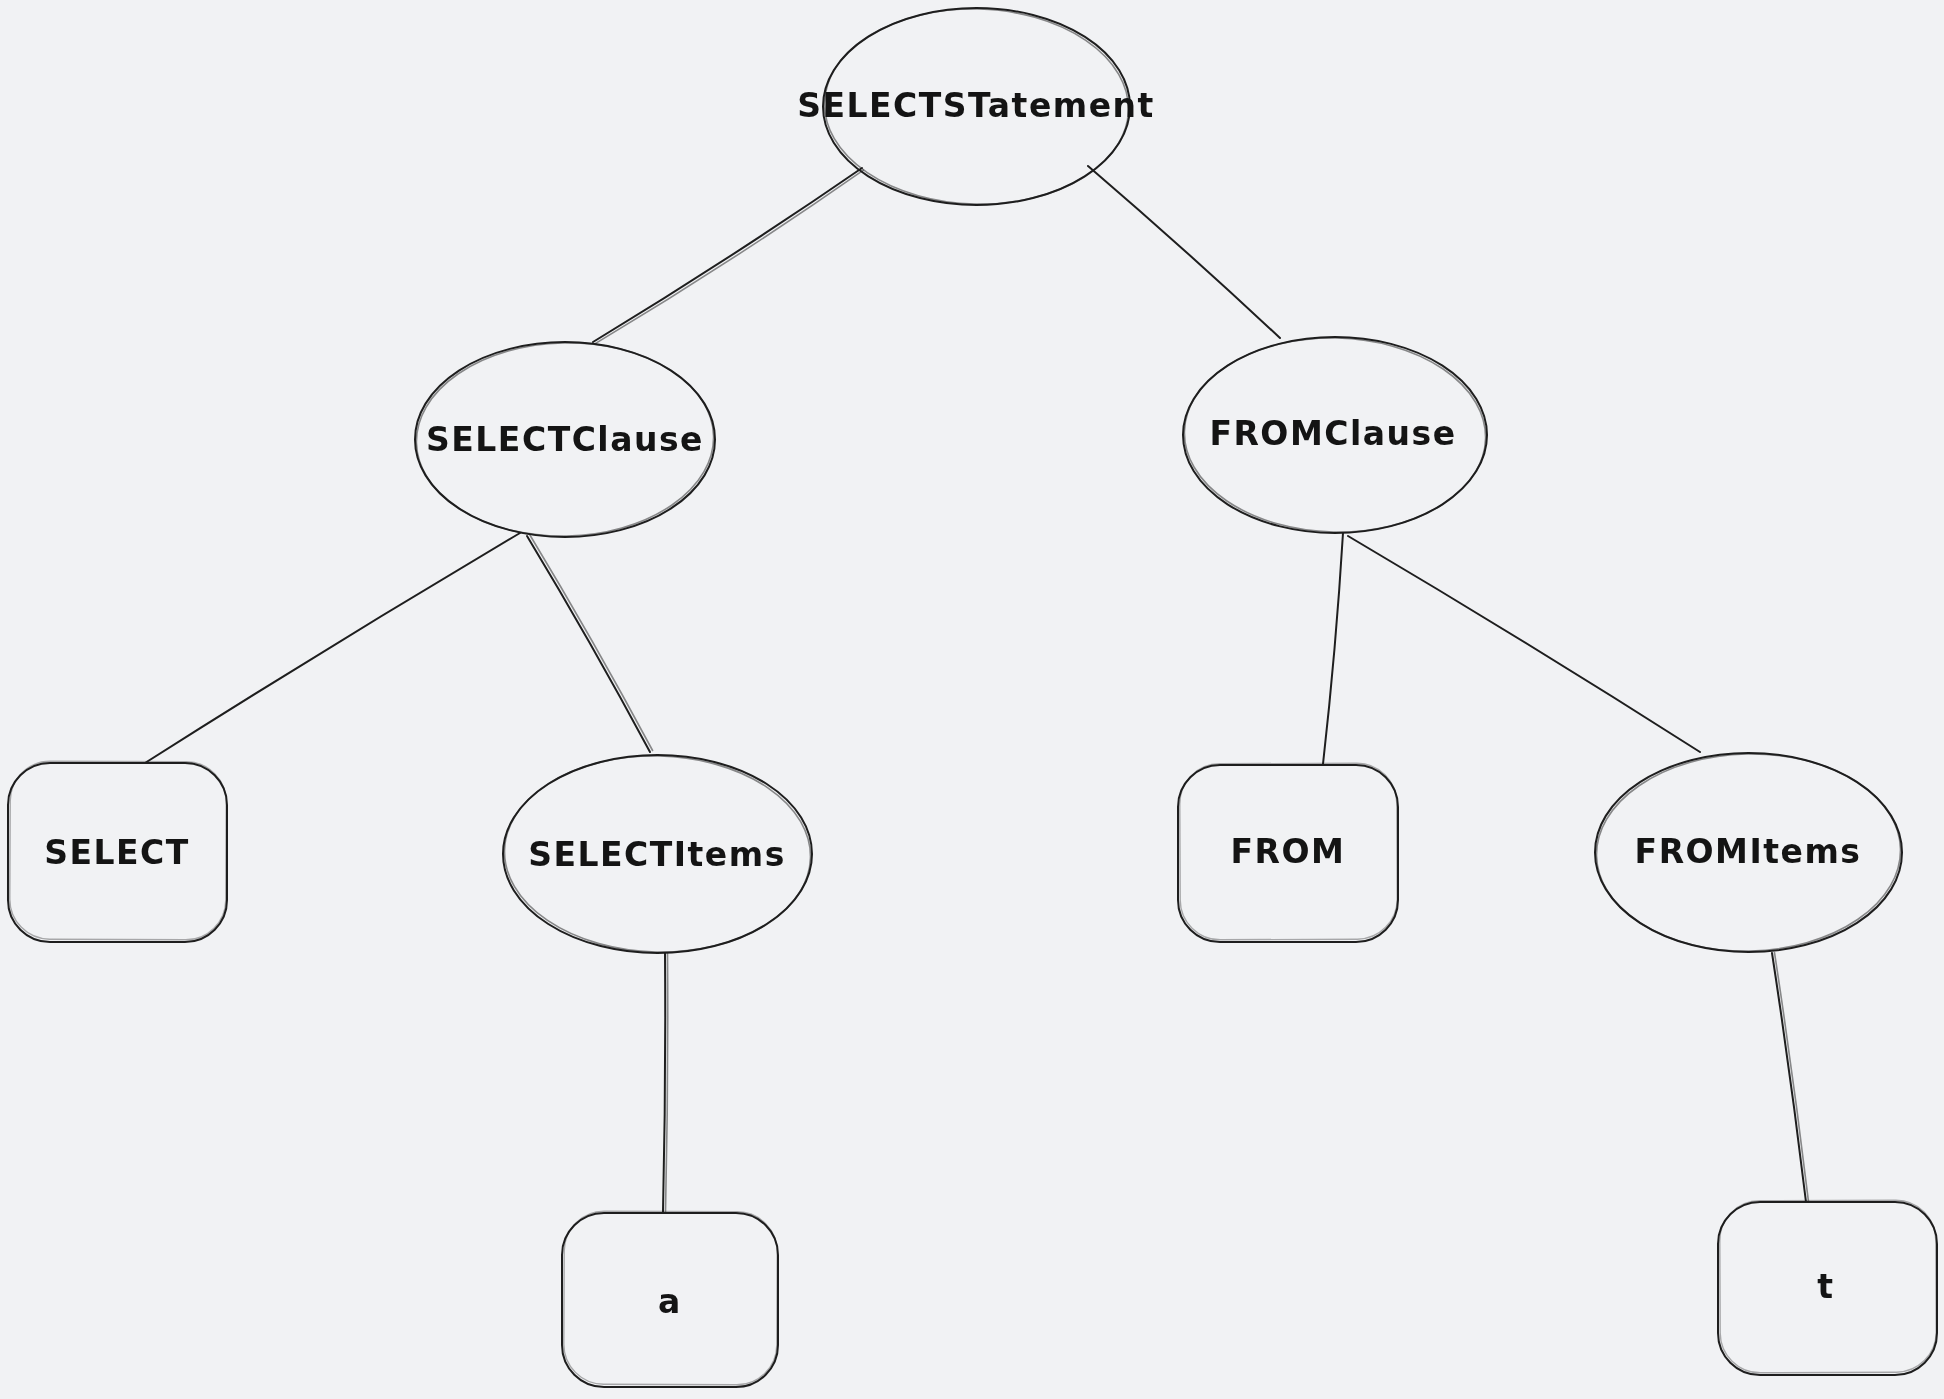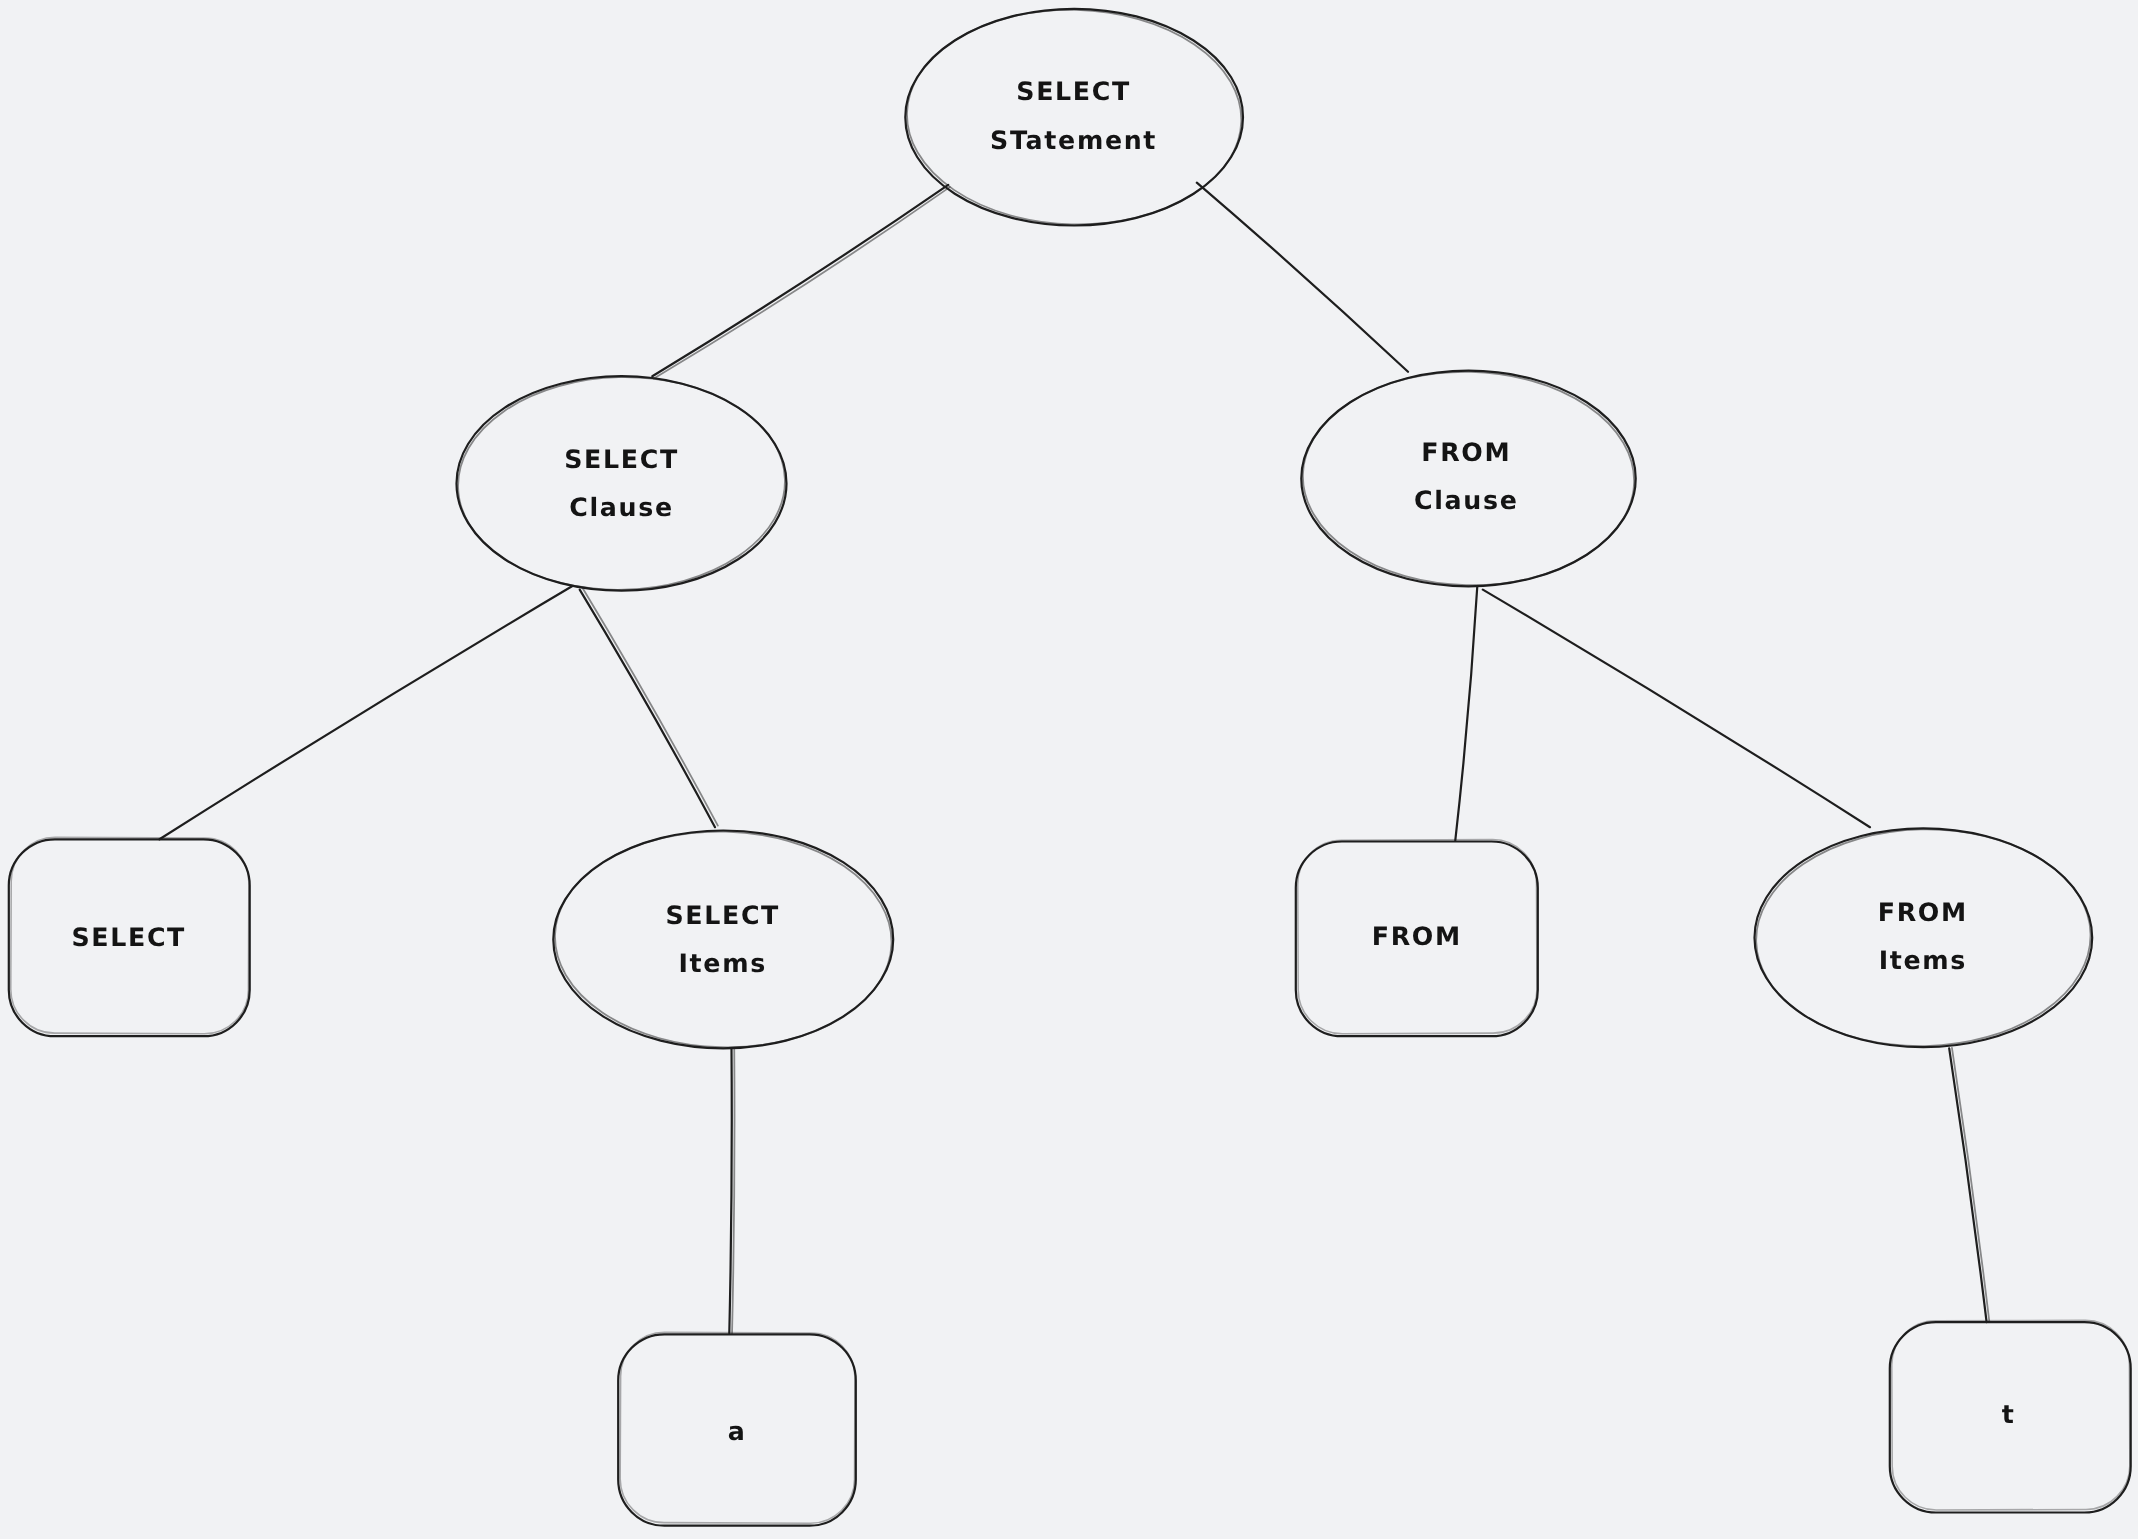--- a/index.html
+++ b/index.html
@@ -22,26 +22,25 @@
     stroke:var(--stroke);
     stroke-width:2;
     stroke-linecap:round;
   }
   svg.scene .sketch2{stroke-opacity:.5;stroke-width:1.6;}
   svg.scene .sketch3{stroke-opacity:.35;stroke-width:1.4;}
   .node-label{
     position:absolute;
     transform:translate(-50%,-50%);
     display:flex;
-    flex-direction:column;
     align-items:center;
     justify-content:center;
     text-align:center;
     color:var(--text);
-    font-size:23px;
+    font-size:33px;
     font-weight:600;
     letter-spacing:1.5px;
     line-height:44px;
     white-space:nowrap;
     pointer-events:none;
   }
 </style>
 </head>
 <body>
 

